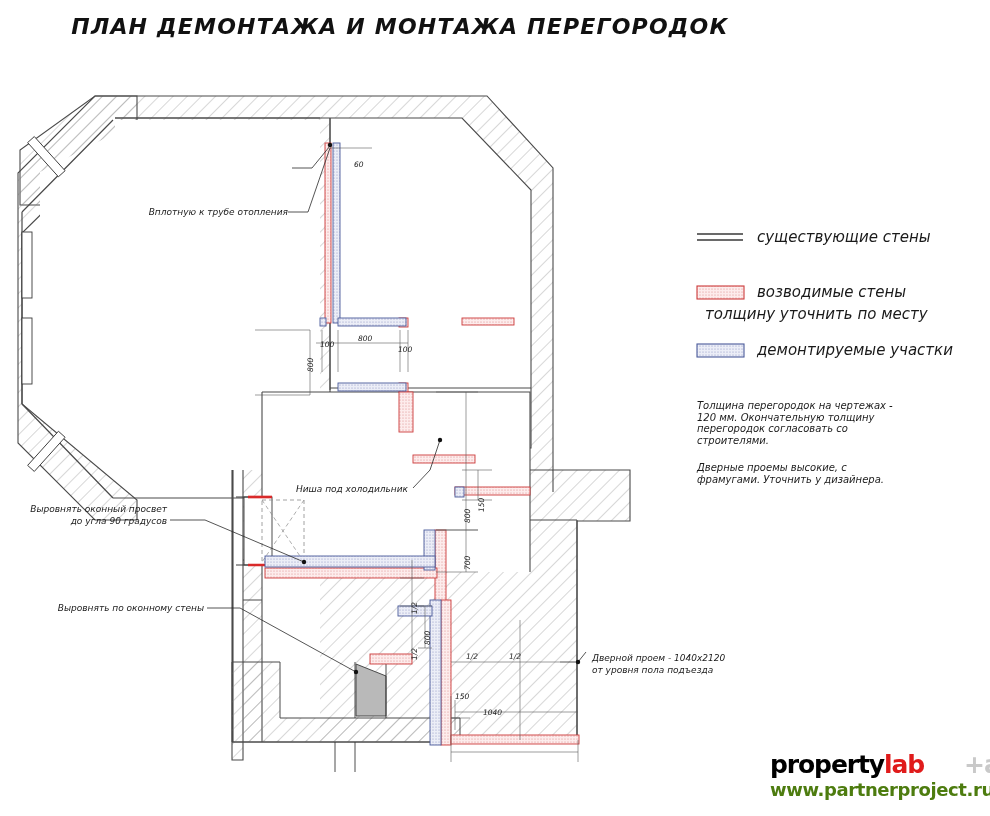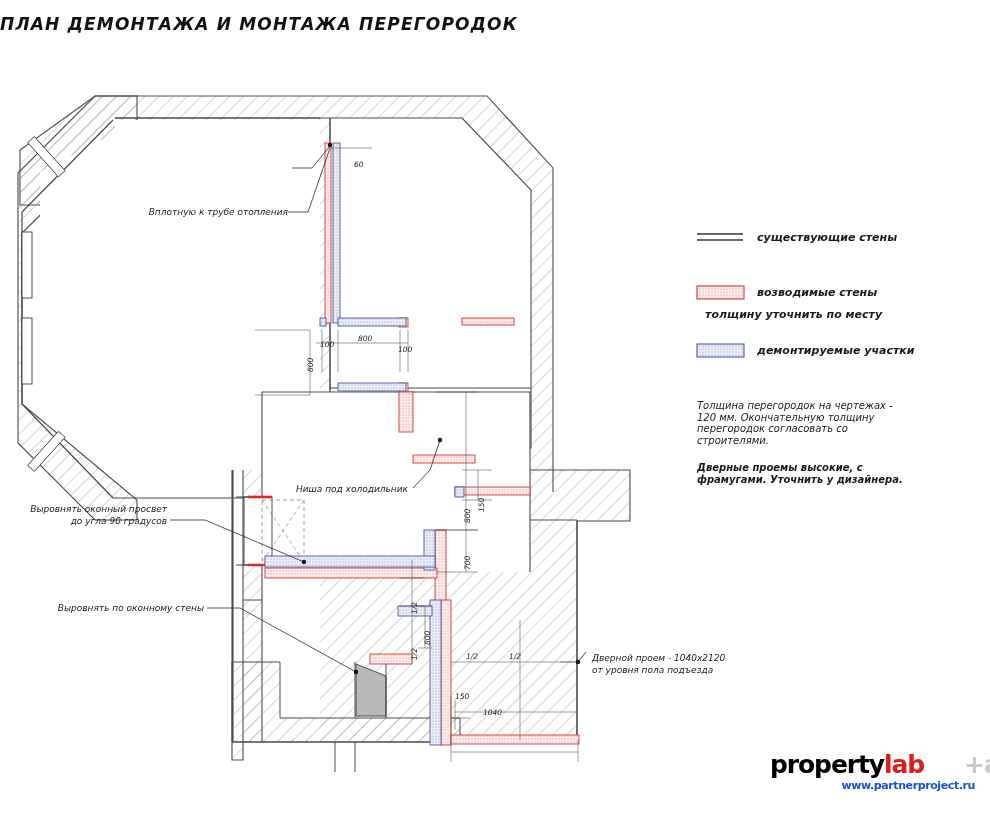--- a/index.html
+++ b/index.html
@@ -18,48 +18,47 @@
     position: absolute;
     left: 0; top: 0;
     width: 990px;
     height: 816px;
   }
   .plan-title {
     position: absolute;
     left: 0;
     top: 14px;
     width: 800px;
-    text-align: left;
-    font-family: "DejaVu Sans", sans-serif;
-    font-style: italic;
-    font-size: 17px;
+    text-align: center;
+    font-family: "DejaVu Sans", sans-serif;
+    font-style: italic;
+    font-size: 22px;
     font-weight: 700;
     letter-spacing: 1.2px;
     color: #111111;
     white-space: nowrap;
   }
   .ann {
     position: absolute;
     font-family: "DejaVu Sans", sans-serif;
     font-style: italic;
     font-size: 9px;
     line-height: 12px;
     color: #1a1a1a;
     white-space: pre;
   }
   .ann.r { text-align: right; }
   .legend-label {
     position: absolute;
     font-family: "DejaVu Sans", sans-serif;
     font-style: italic;
-    font-size: 11px;
+    font-size: 15px;
     line-height: 13px;
     color: #1a1a1a;
     white-space: pre;
-    font-weight: bold;
   }
   .note {
     position: absolute;
     font-family: "DejaVu Sans", sans-serif;
     font-style: italic;
     font-size: 10px;
     line-height: 11.5px;
     color: #1a1a1a;
     white-space: pre-line;
     width: 230px;
@@ -89,23 +88,23 @@
     font-size: 25px;
     letter-spacing: -1.1px;
     line-height: 26px;
   }
   .logo-p { color: #000000; margin-top: 20px; }
   .logo-lab { color: #e01b1b; }
   .logo-art { color: #c9c9c9; margin-left: 40px; }
   .logo-url {
     font-family: "DejaVu Sans", sans-serif;
     font-weight: 700;
-    font-size: 11px;
+    font-size: 18px;
     letter-spacing: -0.4px;
-    color: #1d4ed8;
+    color: #4d7c0f;
     margin-top: 1px;
   }
 </style>
 </head>
 <body>
 
 <div id="sheet">
 
   <svg width="990" height="816" viewBox="0 0 990 816" style="position:absolute;left:0;top:0;">
     <defs>
@@ -270,21 +269,21 @@
 
   <div class="legend-label" style="left:757px;top:231px;">существующие стены</div>
   <div class="legend-label" style="left:757px;top:286px;">возводимые стены</div>
   <div class="legend-label" style="left:705px;top:308px;text-align:right;">толщину уточнить по месту</div>
   <div class="legend-label" style="left:757px;top:344px;">демонтируемые участки</div>
 
   <div class="note" style="left:697px;top:400px;">Толщина перегородок на чертежах -
 120 мм. Окончательную толщину
 перегородок согласовать со
 строителями.</div>
-  <div class="note" style="left:697px;top:462px;font-weight:bold;">Дверные проемы высокие, с
+  <div class="note" style="left:697px;top:462px;">Дверные проемы высокие, с
 фрамугами. Уточнить у дизайнера.</div>
 
   <div class="logo">
     <div class="logo-main"><span class="logo-p">property</span><span class="logo-lab">lab</span><span class="logo-art">+art</span></div>
     <div class="logo-url">www.partnerproject.ru</div>
   </div>
 
 </div>
 
 </body></html>

